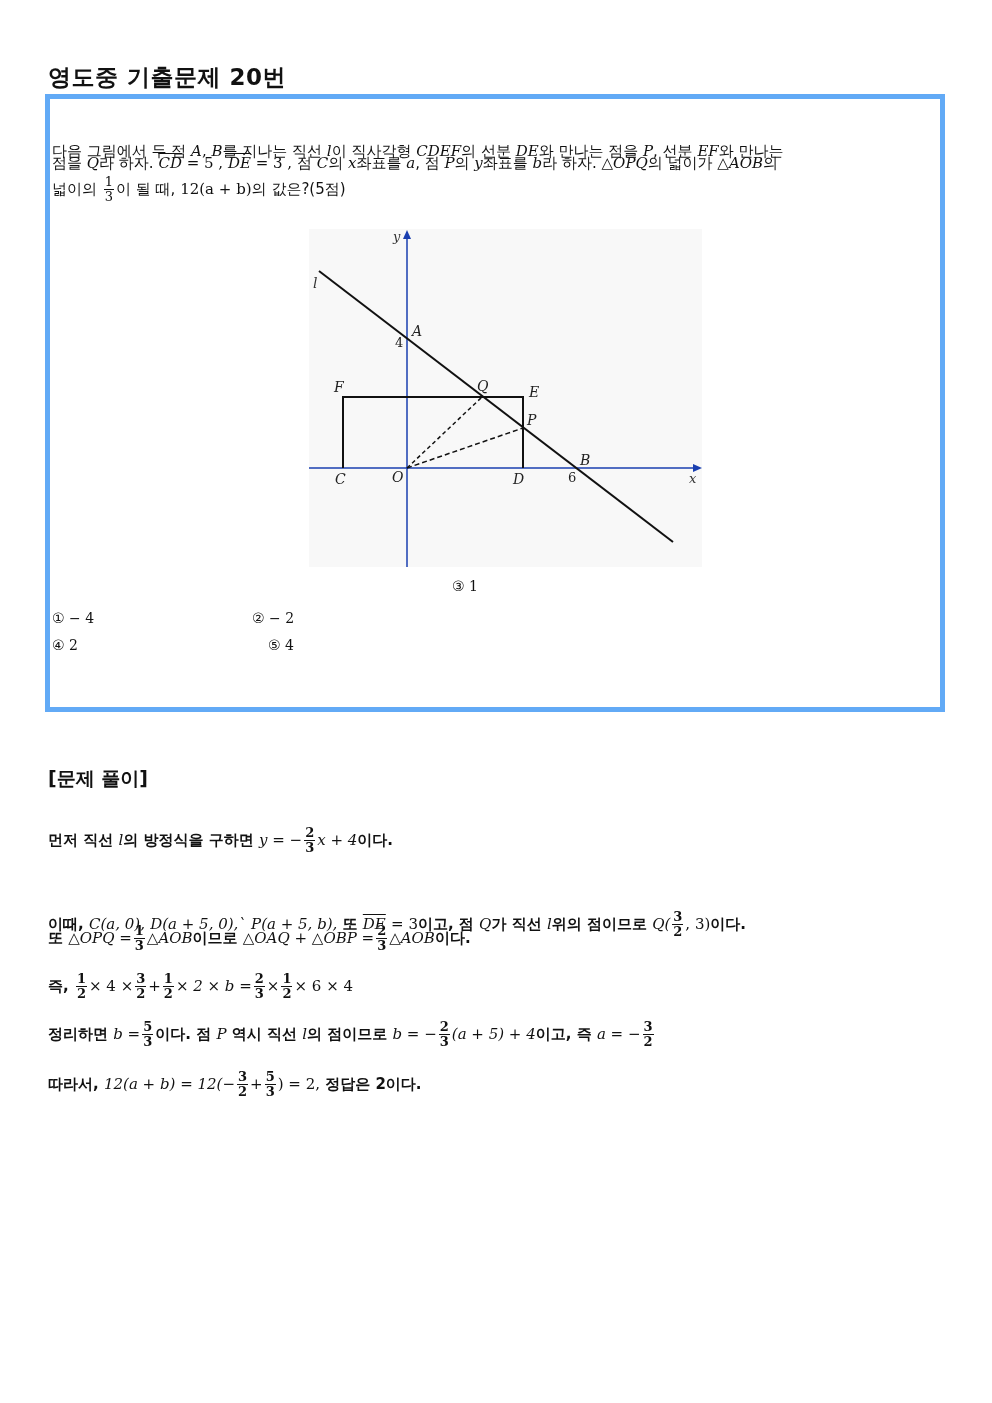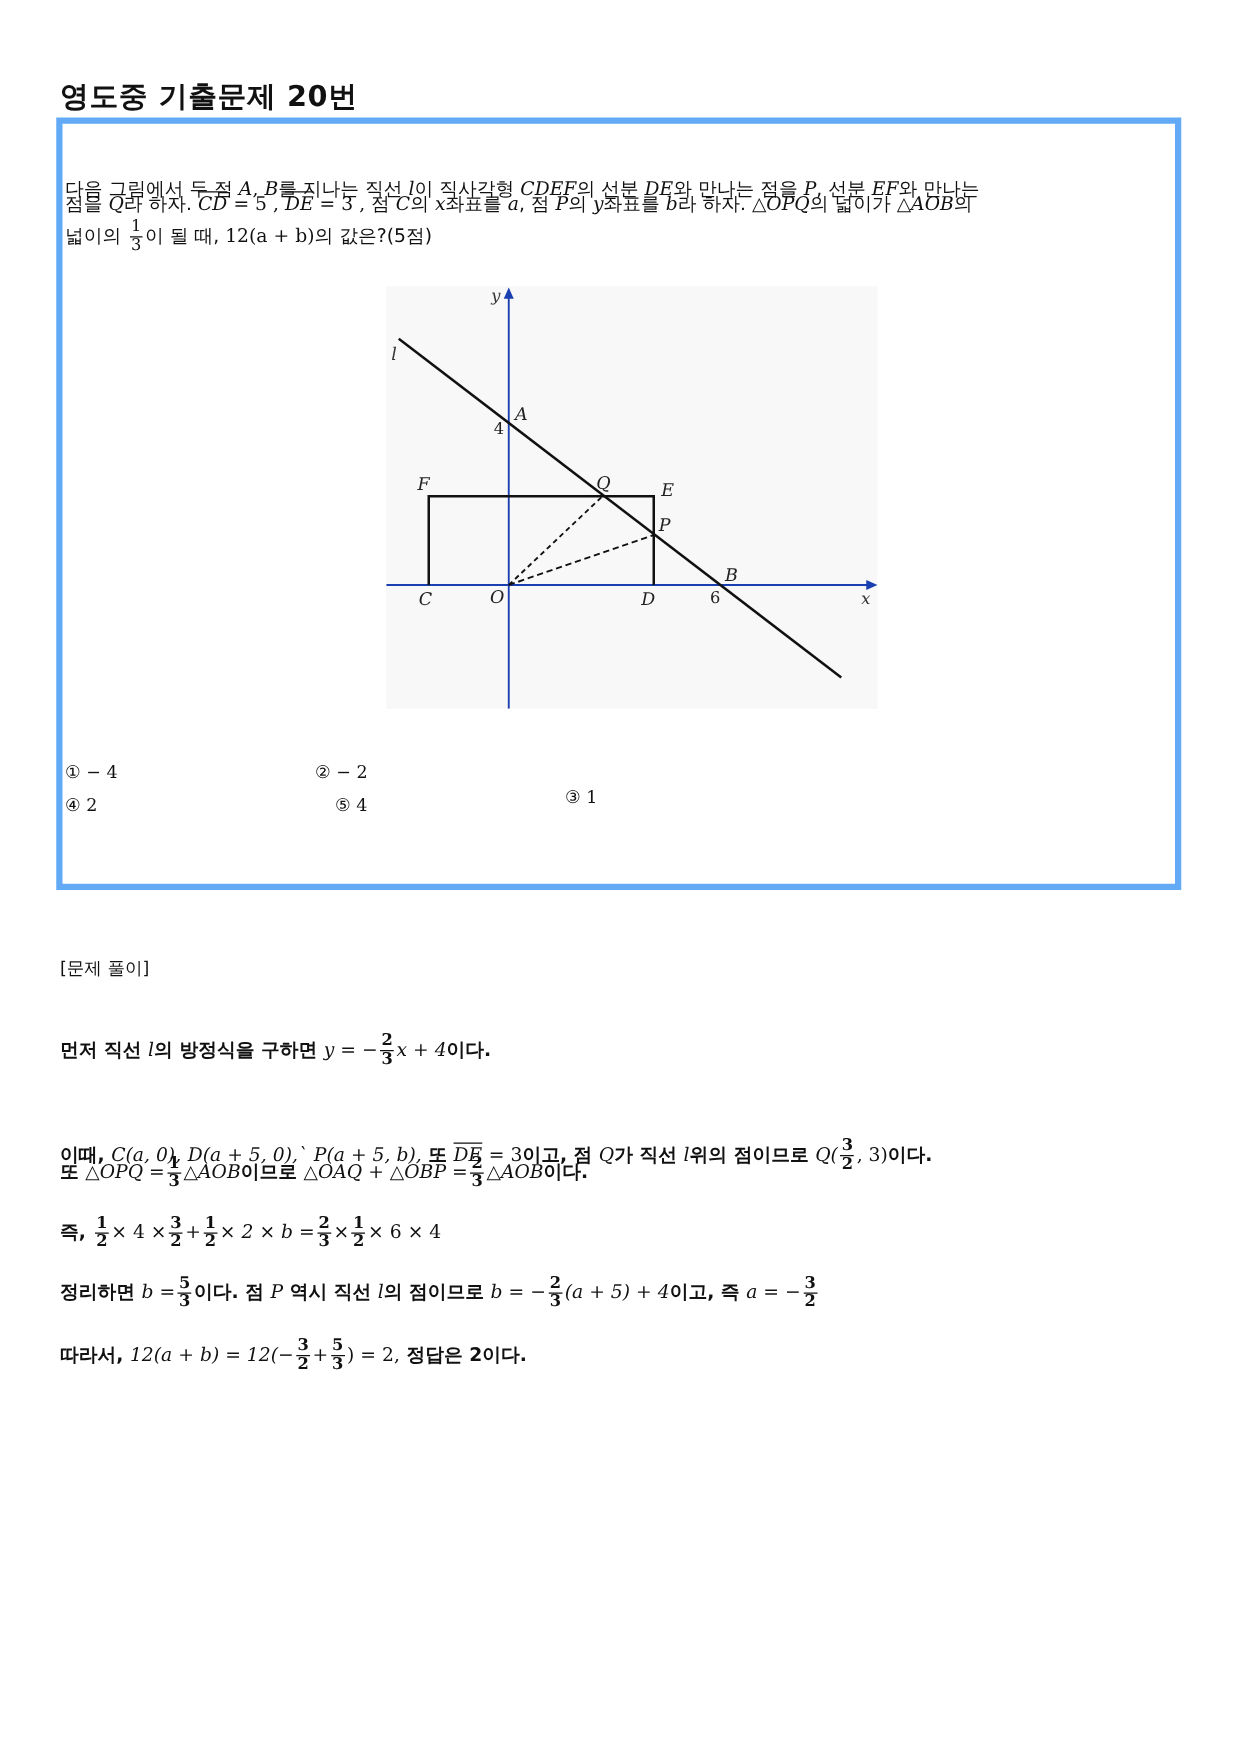--- a/index.html
+++ b/index.html
@@ -29,21 +29,21 @@
   .frac .num { border-bottom: 1px solid #111; padding: 0 1px; }
   .diagram {
     position: absolute; left: 309px; top: 229px; width: 393px; height: 338px;
     background: #f8f8f8;
   }
   .choice {
     position: absolute; font-size: 14px; white-space: nowrap;
   }
   .choice .n { font-size: 14px; }
   .sol-title {
-    position: absolute; left: 48px; top: 766px; font-size: 14px; font-weight: normal;
+    position: absolute; left: 48px; top: 766px; font-size: 19px; font-weight: bold;
   }
   .sline {
     position: absolute; left: 48px; font-size: 15px; font-weight: bold; white-space: nowrap;
     line-height: 20px;
   }
   .sline .m, .sline .n { font-weight: normal; }
 </style>
 </head>
 <body>
 
@@ -122,21 +122,21 @@
 </div>
 
 <div class="choice" style="left:52px; top:610px;">
   <span>①</span>
   <span class="n">− 4</span>
 </div>
 <div class="choice" style="left:252px; top:610px;">
   <span>②</span>
   <span class="n">− 2</span>
 </div>
-<div class="choice" style="left:452px; top:630px;">
+<div class="choice" style="left:452px; top:578px;">
   <span>③</span>
   <span class="n">1</span>
 </div>
 <div class="choice" style="left:52px; top:637px;">
   <span>④</span>
   <span class="n">2</span>
 </div>
 <div class="choice" style="left:268px; top:637px;">
   <span>⑤</span>
   <span class="n">4</span>

